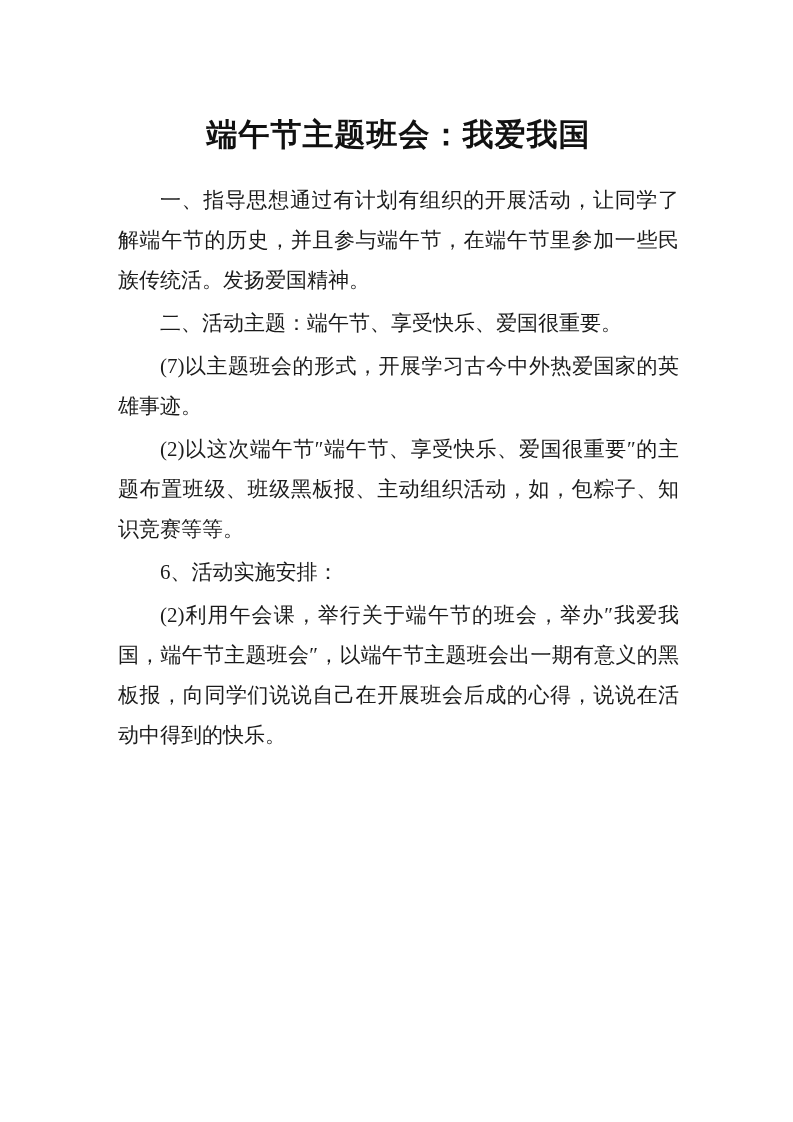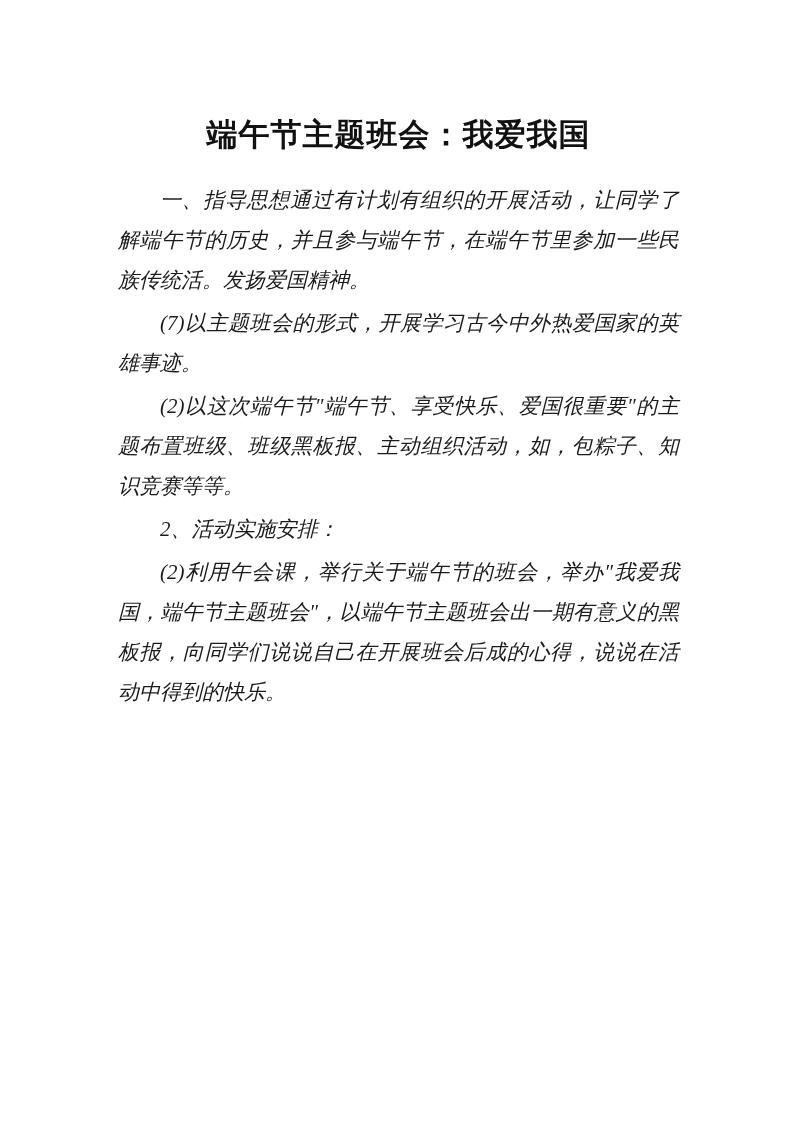--- a/index.html
+++ b/index.html
@@ -28,28 +28,28 @@
     color: #111111;
   }
   .doc-body p {
     font-size: 21px;
     line-height: 40px;
     margin: 0 0 3px 0;
     text-align: justify;
     text-indent: 2em;
     word-break: break-all;
     color: #1b1b1b;
-    font-style: italic;
   }
 </style>
 </head>
 <body>
 
 <div class="page">
   <h1 class="doc-title">端午节主题班会：我爱我国</h1>
   <div class="doc-body">
       <p>一、指导思想通过有计划有组织的开展活动，让同学了解端午节的历史，并且参与端午节，在端午节里参加一些民族传统活。发扬爱国精神。</p>
+      <p>二、活动主题：端午节、享受快乐、爱国很重要。</p>
       <p>(7)以主题班会的形式，开展学习古今中外热爱国家的英雄事迹。</p>
       <p>(2)以这次端午节″端午节、享受快乐、爱国很重要″的主题布置班级、班级黑板报、主动组织活动，如，包粽子、知识竞赛等等。</p>
-      <p>2、活动实施安排：</p>
+      <p>6、活动实施安排：</p>
       <p>(2)利用午会课，举行关于端午节的班会，举办″我爱我国，端午节主题班会″，以端午节主题班会出一期有意义的黑板报，向同学们说说自己在开展班会后成的心得，说说在活动中得到的快乐。</p>
     </div>
 </div>
 
 </body></html>

